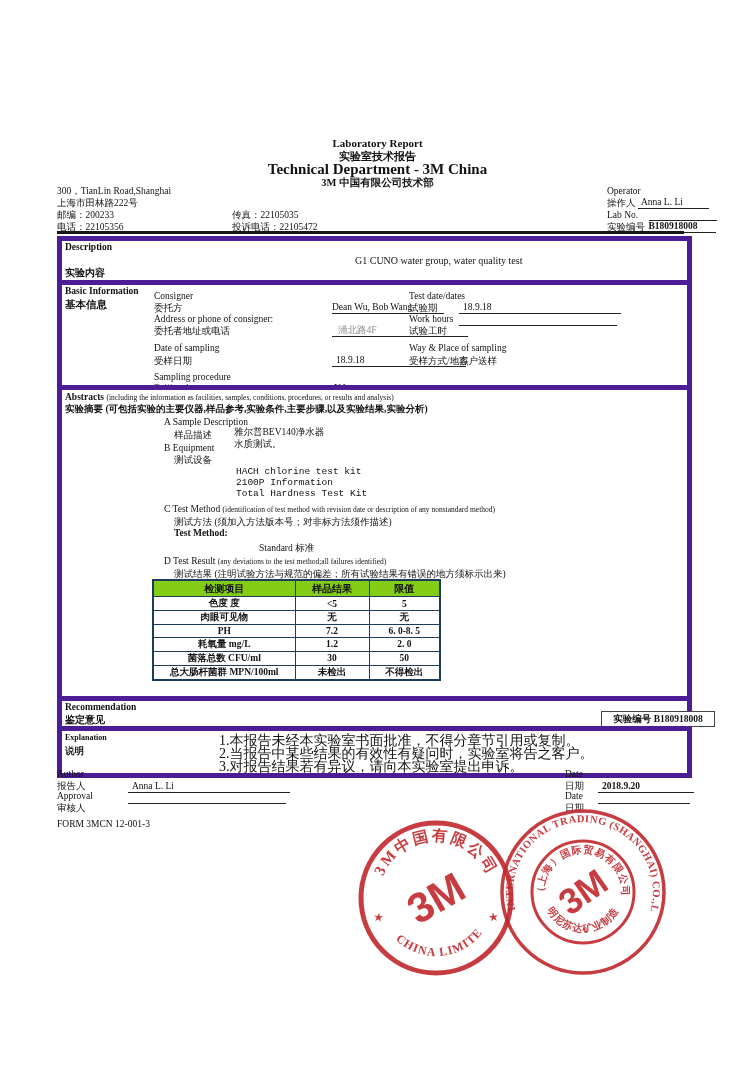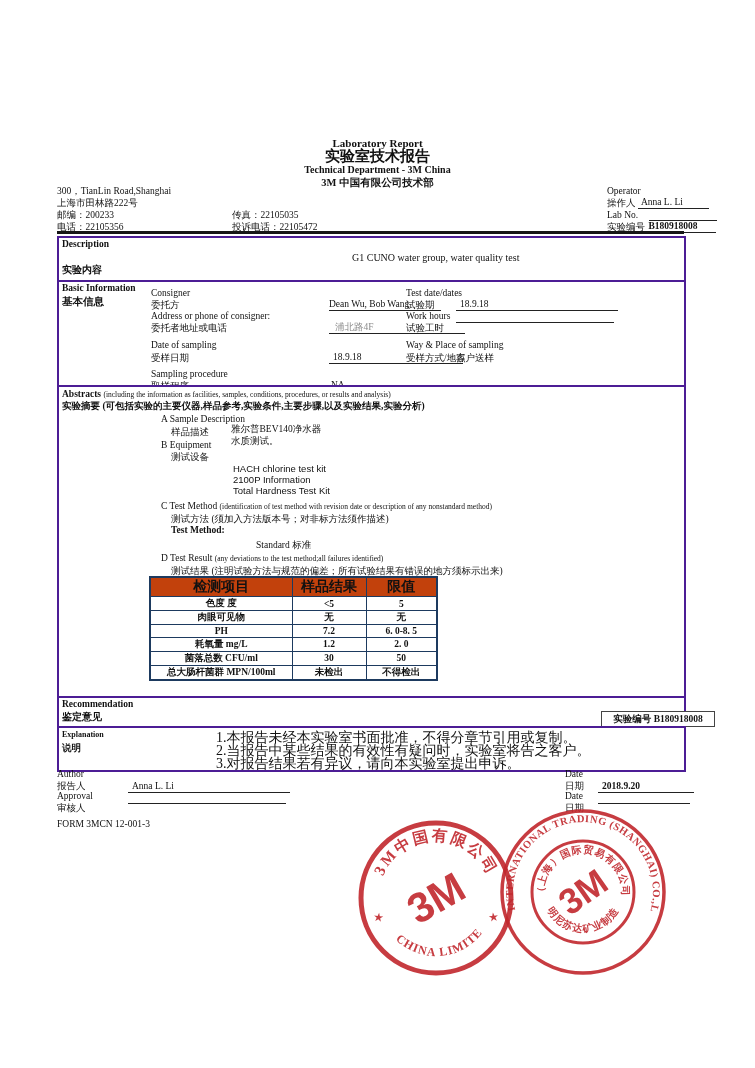--- a/index.html
+++ b/index.html
@@ -3,44 +3,44 @@
 <meta charset="utf-8">
 <style>
   html,body{margin:0;padding:0;background:#fff}
   #page{position:relative;width:755px;height:1068px;background:#fff;overflow:hidden;
         font-family:"Liberation Serif","DejaVu Serif",serif;color:#111;font-size:9.5px}
   .abs{position:absolute;white-space:nowrap}
   .b{font-weight:bold}
   .sm{font-size:7.5px}
   .gray{color:#8a8a8a}
   .u{border-bottom:1px solid #222;display:inline-block;line-height:11px;vertical-align:bottom}
-  .mono{font-family:Liberation Sans, sans-serif}
+  .mono{font-family:Liberation Mono, monospace}
   .doc-header{position:absolute;left:0;top:137px;width:755px;text-align:center;line-height:13px;font-weight:bold}
-  .box{position:absolute;left:57px;width:625px;border:2px solid #4c1d95;background:#fff}
+  .box{position:absolute;left:57px;width:625px;border:5px solid #4c1d95;background:#fff}
   .rule{position:absolute;left:57px;top:231px;width:627px;height:3px;background:#161616}
   .lh12{line-height:12px}
   .rtable{border-collapse:collapse;border:2px solid #1d3a5f;table-layout:fixed}
   .rtable th,.rtable td{border:1px solid #1d3a5f;text-align:center;padding:0 2px;overflow:hidden;white-space:nowrap}
-  .rtable th{background:#c2410c;height:15px;font-size:14px}
+  .rtable th{background:#84cc16;height:15px;font-size:10px}
   .rtable td{height:11.9px;font-size:9.5px;font-weight:bold}
   .labno-box{position:absolute;left:601px;top:711px;width:112px;height:14px;border:1px solid #444;
              background:#fff;text-align:center;font-weight:bold;line-height:14px}
   .stamp{position:absolute;color:#c1272d;opacity:.9}
   .stamp text{fill:currentColor}
   .stamp circle{stroke:currentColor;fill:none}
 </style>
 </head>
 <body>
 
 <div id="page">
 
   <div class="doc-header">
     <div style="font-size:11px">Laboratory Report</div>
-    <div style="font-size:15px">实验室技术报告</div>
-    <div style="font-size:10px">Technical Department - 3M China</div>
+    <div style="font-size:11px">实验室技术报告</div>
+    <div style="font-size:15px">Technical Department - 3M China</div>
     <div style="font-size:10.5px">3M 中国有限公司技术部</div>
   </div>
 
   <div class="abs lh12" style="left:57px;top:185px;width:360px">
     <div>300，TianLin Road,Shanghai</div>
     <div>上海市田林路222号</div>
     <div style="position:relative">
       <span>邮编：200233</span>
       <span class="abs" style="left:175px;top:0">传真：22105035</span>
     </div>

